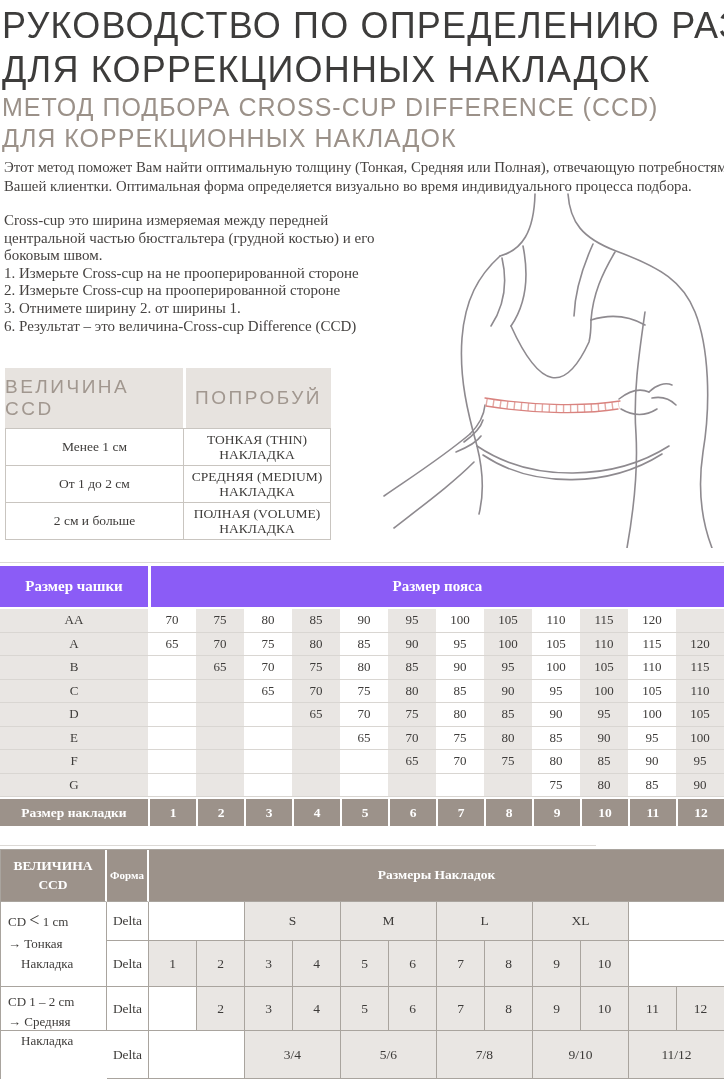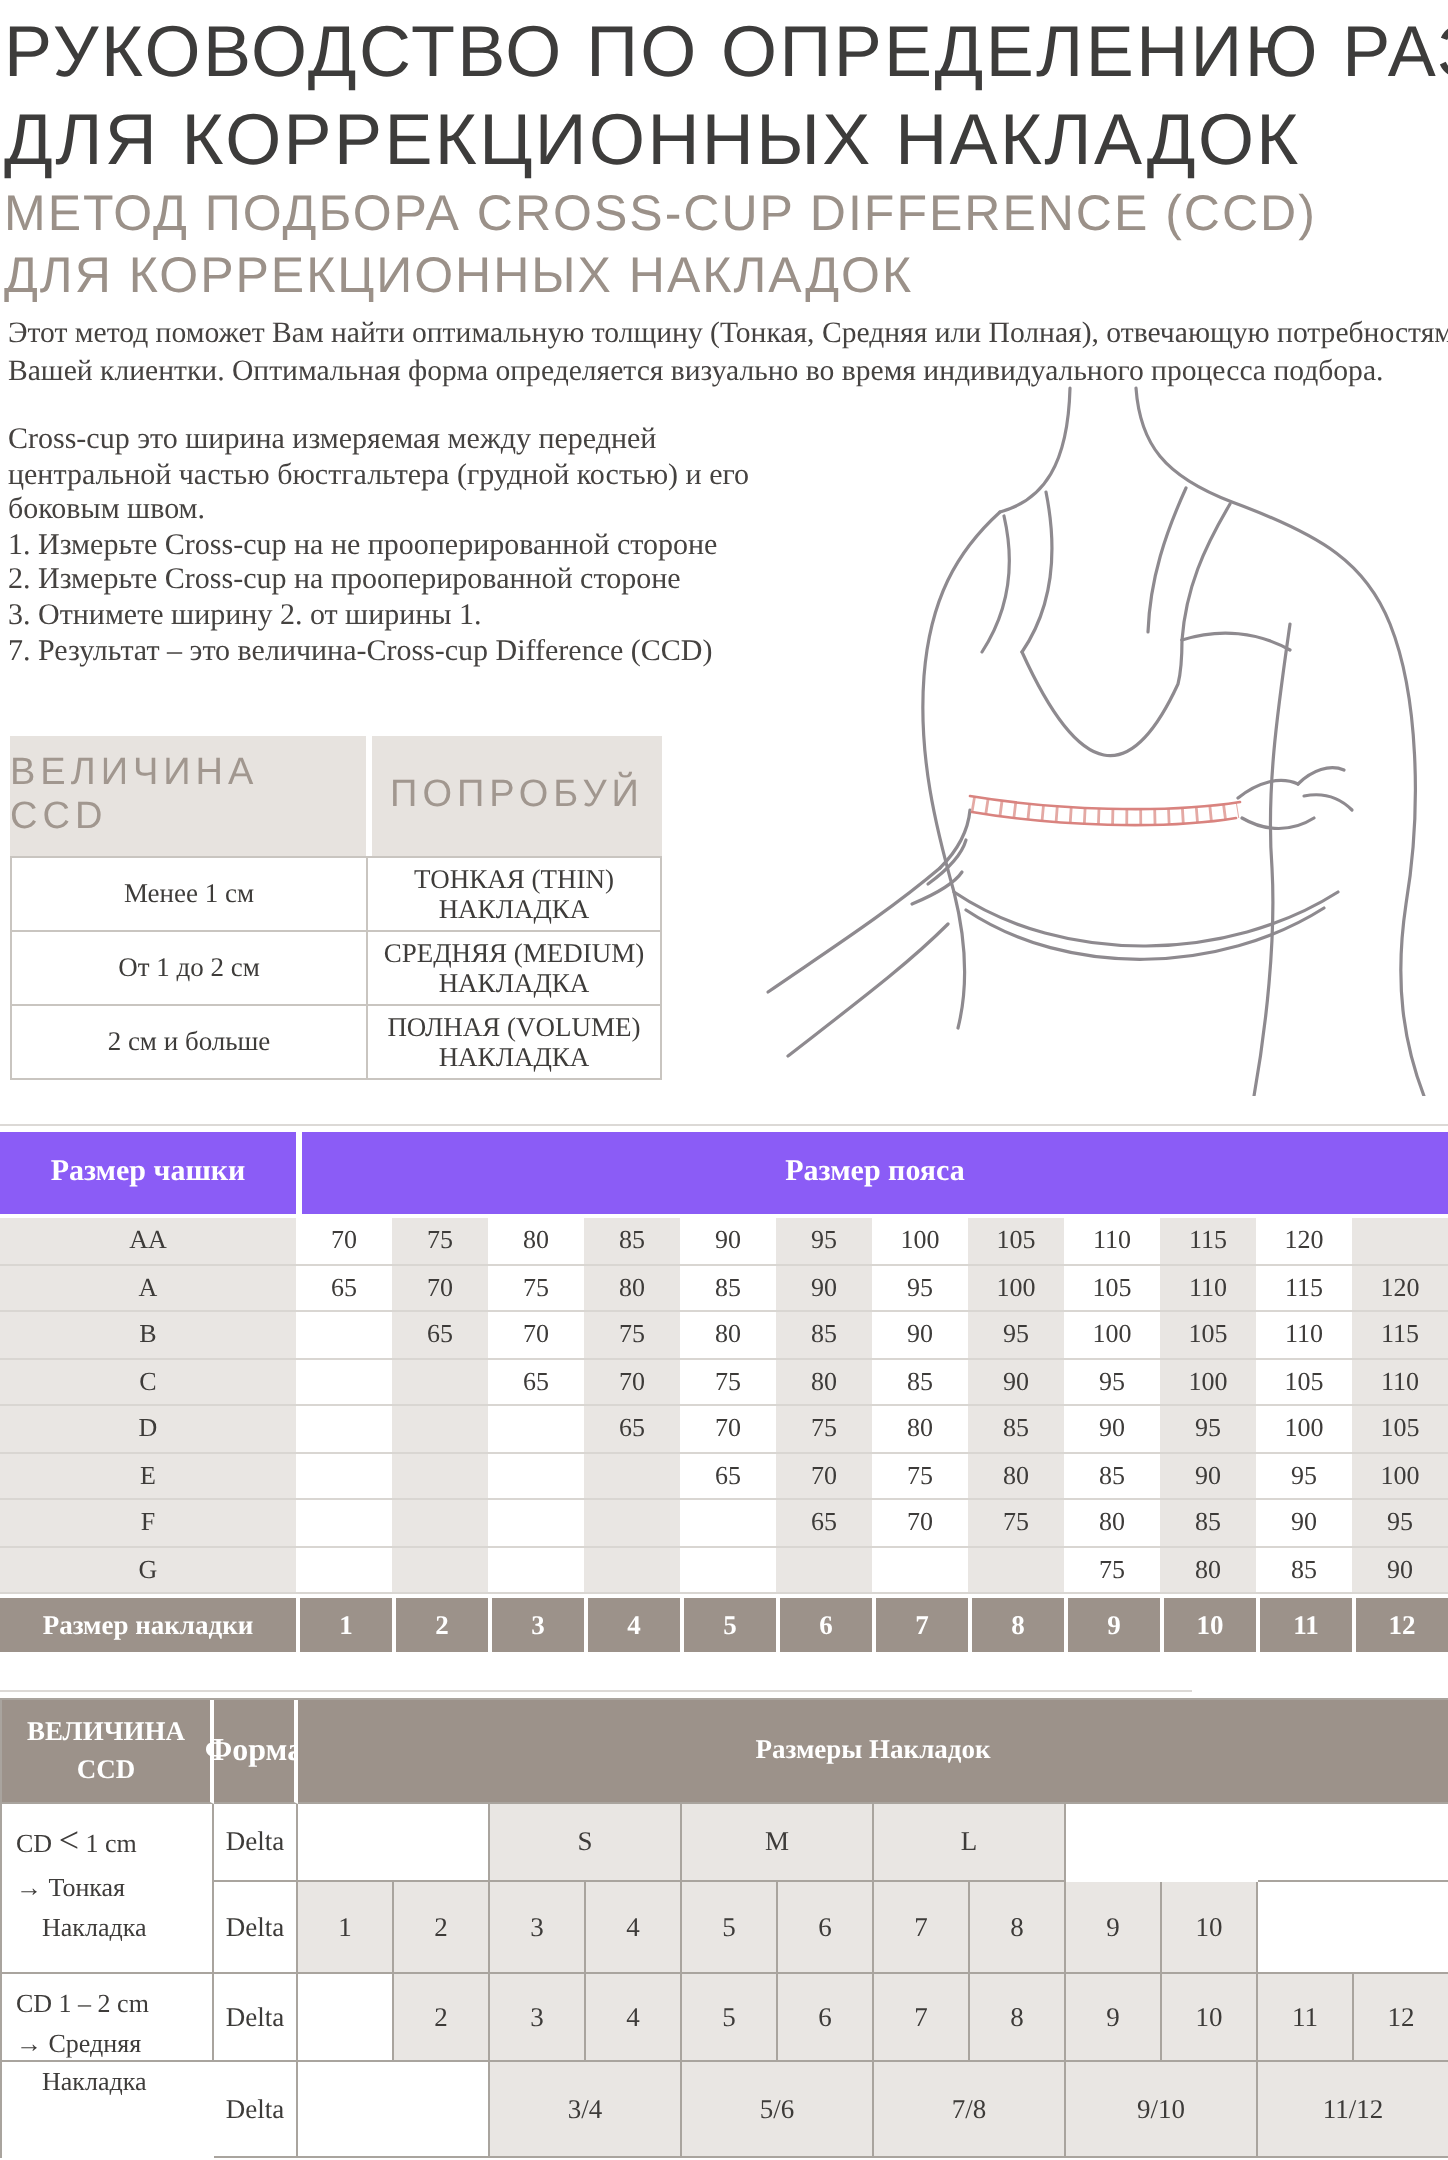--- a/index.html
+++ b/index.html
@@ -64,21 +64,21 @@
     grid-template-columns:106px 42px repeat(12,48px);
     grid-template-rows:52px 39px 46px 44px 48px;
     border-top:1px solid #a9a49e; border-left:1px solid #a9a49e;
   }
   .ph {
     background:#9c928a; color:#fff; font-weight:bold; text-align:center;
     display:flex; flex-direction:column; align-items:center; justify-content:center;
     border-right:2px solid #fff; border-bottom:1px solid #a9a49e;
     font-size:13.5px; line-height:1.35;
   }
-  .ph-shape { font-size:16px; }
+  .ph-shape { font-size:11px; }
   .ph-sizes { border-right:1px solid #a9a49e; }
   .pc {
     border-right:1px solid #a9a49e; border-bottom:1px solid #a9a49e;
     display:flex; align-items:center; justify-content:center;
     font-size:13.5px; color:#3d3b39; background:#fff;
   }
   .fill { background:#e9e6e3; }
   .plabel {
     border-right:1px solid #a9a49e; border-bottom:1px solid #a9a49e;
     font-size:13px; line-height:1.5; padding:5px 2px 0 7px; background:#fff;
@@ -102,21 +102,21 @@
   <div>Вашей клиентки. Оптимальная форма определяется визуально во время индивидуального процесса подбора.</div>
 </div>
 
 <div class="abs measure-block" style="left:4px; top:212px; width:440px;">
   <div>Cross-cup это ширина измеряемая между передней</div>
   <div>центральной частью бюстгальтера (грудной костью) и его</div>
   <div>боковым швом.</div>
   <div>1. Измерьте Cross-cup на не прооперированной стороне</div>
   <div>2. Измерьте Cross-cup на прооперированной стороне</div>
   <div>3. Отнимете ширину 2. от ширины 1.</div>
-  <div>7. Результат – это величина-Cross-cup Difference (CCD)</div>
+  <div>6. Результат – это величина-Cross-cup Difference (CCD)</div>
 </div>
 
 <div class="abs" style="left:382px; top:192px;">
   <svg width="342" height="356" viewBox="0 0 342 356">
     <path class="ln" d="M118 64 C140 58 152 40 153 2"></path>
     <path class="ln" d="M186 2 C188 30 200 46 234 59 C280 76 301 90 313 120 C327 155 329 212 321 260 C315 300 320 330 330 356"></path>
     <path class="ln" d="M118 64 C96 84 83 108 80 146 C77 186 86 222 95 254 C101 278 102 302 97 322"></path>
     <path class="ln" d="M141 54 C147 84 144 112 129 134"></path>
     <path class="ln" d="M120 66 C126 92 122 114 109 134"></path>
     <path class="ln" d="M233 60 C220 82 211 102 209 128"></path>
@@ -328,20 +328,21 @@
     <div class="plabel" style="grid-column:1;grid-row:2/4">
       <div><span>CD</span> <span class="sym">&lt;</span> <span>1 cm</span></div>
       <div>→ Тонкая</div>
       <div class="l3">Накладка</div>
     </div>
     <div class="pc" style="grid-column:2;grid-row:2">Delta</div>
     <div class="pc" style="grid-column:3/5;grid-row:2"></div>
     <div class="pc fill" style="grid-column:5/7;grid-row:2">S</div>
     <div class="pc fill" style="grid-column:7/9;grid-row:2">M</div>
     <div class="pc fill" style="grid-column:9/11;grid-row:2">L</div>
+    <div class="pc fill" style="grid-column:11/13;grid-row:2">XL</div>
     <div class="pc" style="grid-column:13/15;grid-row:2"></div>
 
     <div class="pc" style="grid-column:2;grid-row:3">Delta</div>
     <div class="pc fill" style="grid-column:3;grid-row:3">1</div>
     <div class="pc fill" style="grid-column:4;grid-row:3">2</div>
     <div class="pc fill" style="grid-column:5;grid-row:3">3</div>
     <div class="pc fill" style="grid-column:6;grid-row:3">4</div>
     <div class="pc fill" style="grid-column:7;grid-row:3">5</div>
     <div class="pc fill" style="grid-column:8;grid-row:3">6</div>
     <div class="pc fill" style="grid-column:9;grid-row:3">7</div>

